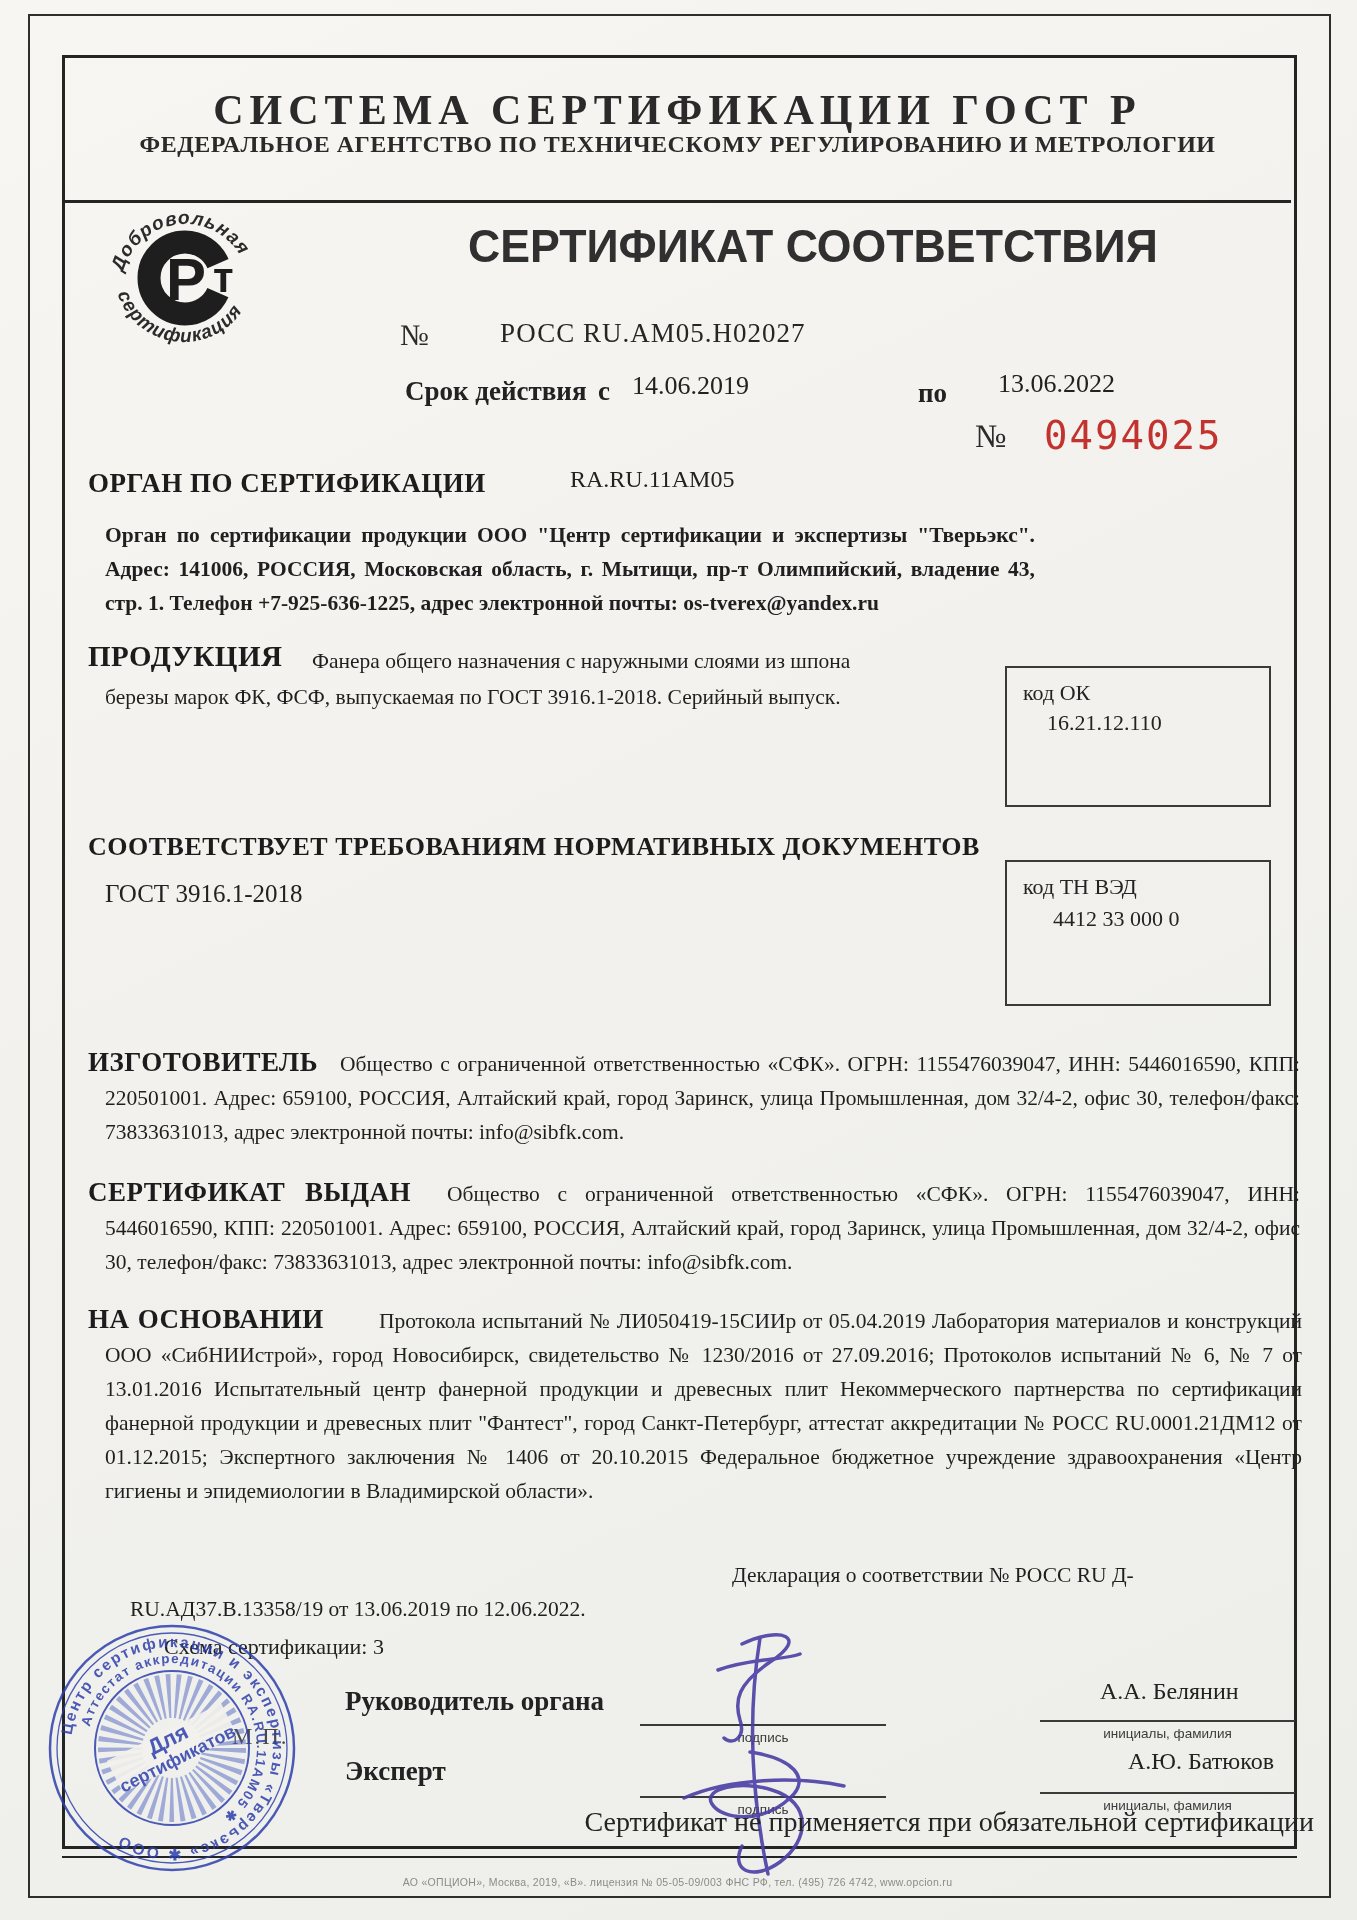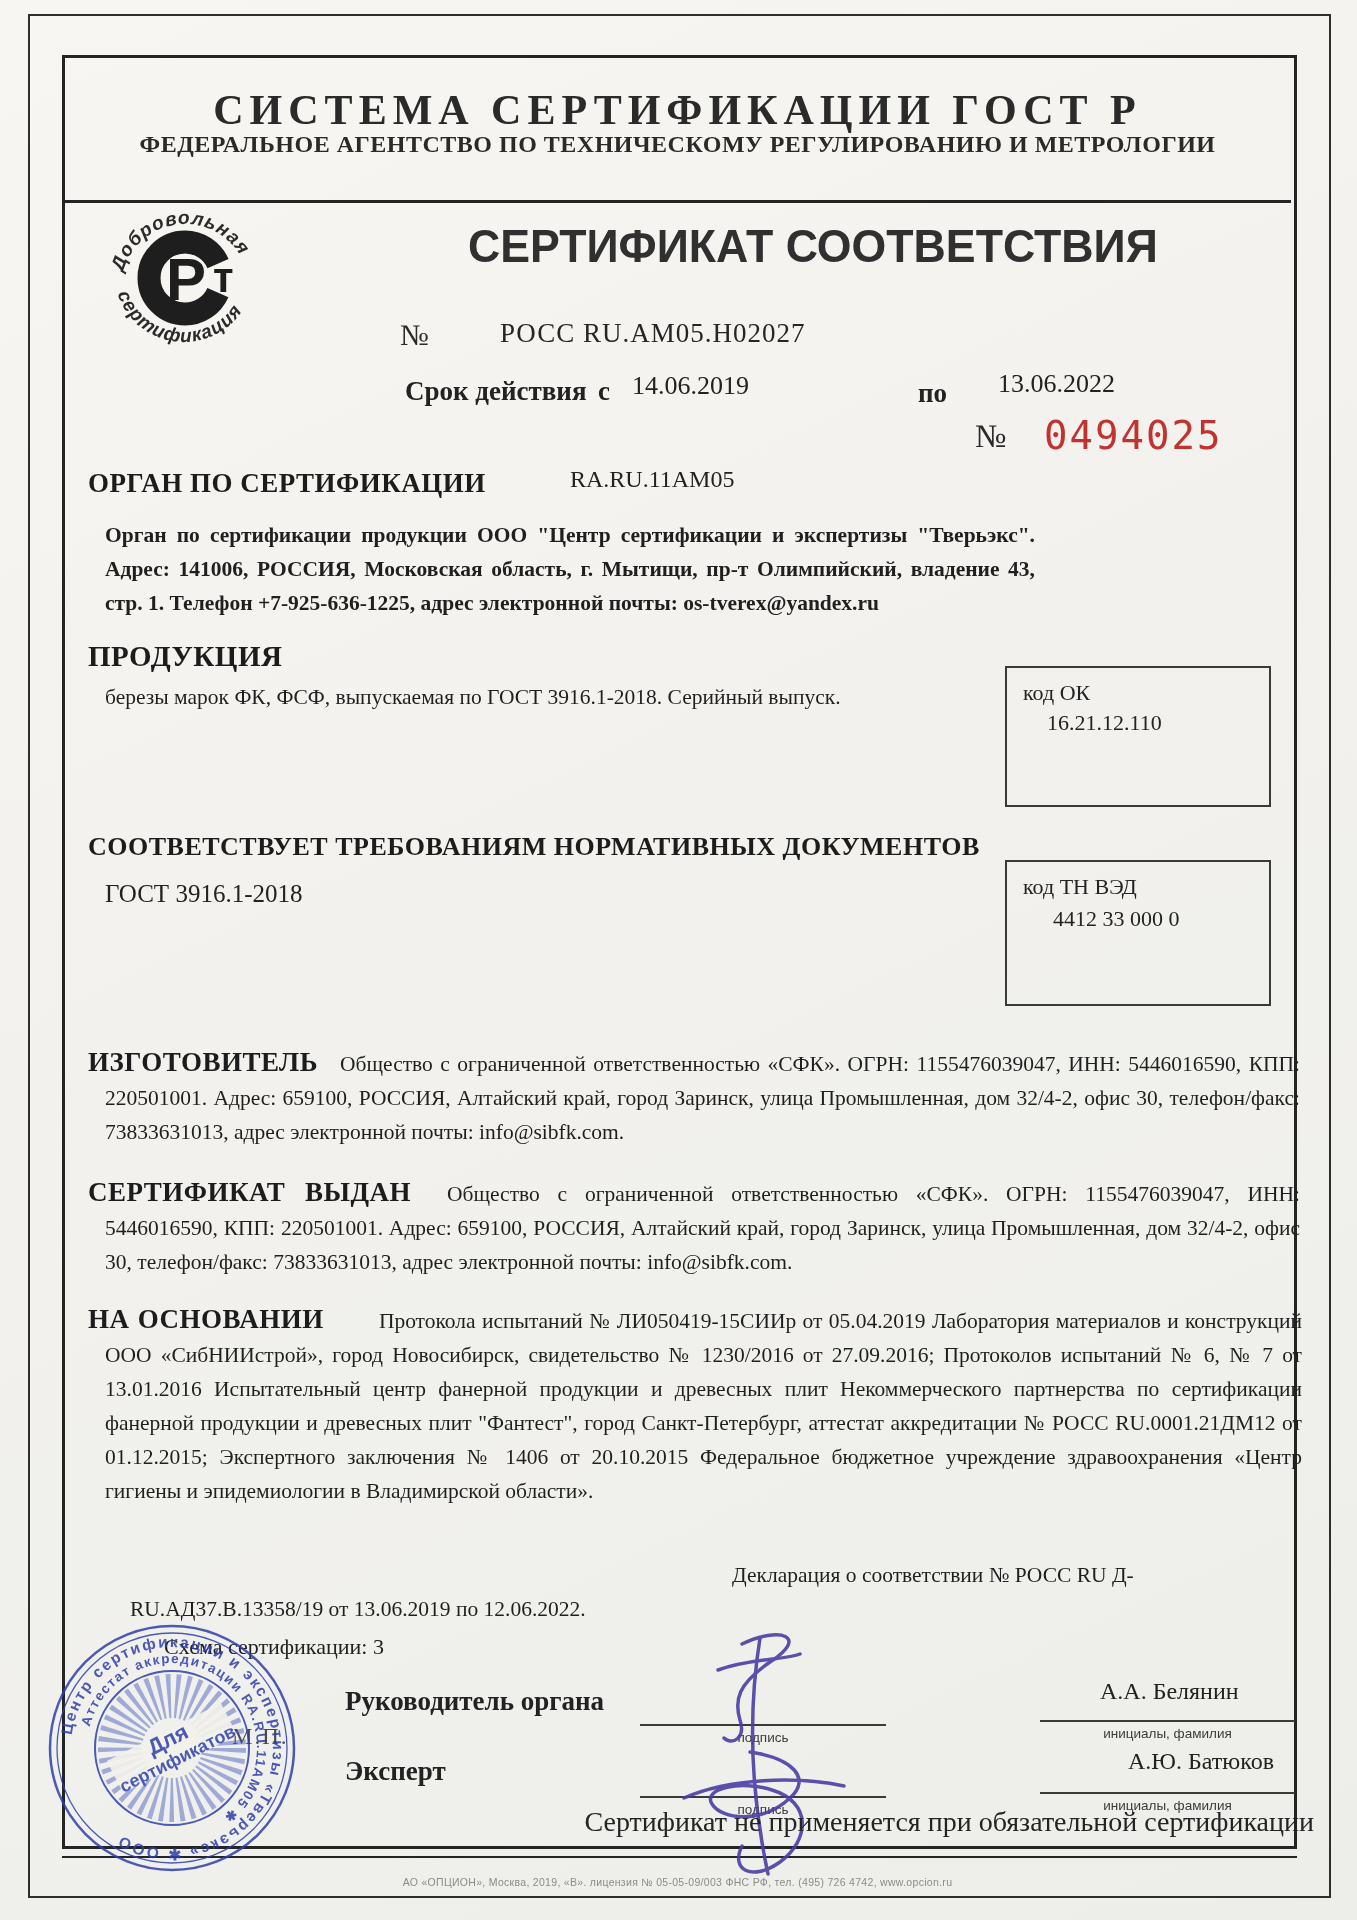--- a/index.html
+++ b/index.html
@@ -73,20 +73,21 @@
   <div class="abs" style="left:998px;top:369px;font-size:26px;">13.06.2022</div>
 
   <div class="abs" style="left:975px;top:418px;font-size:33px;color:#2b2b2b;">№</div>
   <div class="abs red-num" style="left:1044px;top:413px;">0494025</div>
 
   <div class="abs slabel" style="left:88px;top:468px;">ОРГАН ПО СЕРТИФИКАЦИИ</div>
   <div class="abs" style="left:570px;top:466px;font-size:24px;">RA.RU.11АМ05</div>
   <p class="abs body-txt" style="left:105px;top:518px;width:930px;margin:0;text-align:justify;font-weight:bold;">Орган по сертификации продукции ООО "Центр сертификации и экспертизы "Тверьэкс". Адрес: 141006, РОССИЯ, Московская область, г. Мытищи, пр-т Олимпийский, владение 43, стр. 1. Телефон +7-925-636-1225, адрес электронной почты: os-tverex@yandex.ru</p>
 
   <div class="abs slabel" style="left:88px;top:640px;font-size:29px;">ПРОДУКЦИЯ</div>
+  <div class="abs body-txt" style="left:312px;top:644px;">Фанера общего назначения с наружными слоями из шпона</div>
   <div class="abs body-txt" style="left:105px;top:680px;width:830px;">березы марок ФК, ФСФ, выпускаемая по ГОСТ 3916.1-2018. Серийный выпуск.</div>
   <div class="abs code-box" style="left:1005px;top:666px;width:262px;height:137px;">
     <div class="abs code-lbl" style="left:16px;top:12px;">код ОК</div>
     <div class="abs code-lbl" style="left:40px;top:42px;">16.21.12.110</div>
   </div>
 
   <div class="abs slabel" style="left:88px;top:832px;font-size:26px;">СООТВЕТСТВУЕТ ТРЕБОВАНИЯМ НОРМАТИВНЫХ ДОКУМЕНТОВ</div>
   <div class="abs" style="left:105px;top:880px;font-size:25px;">ГОСТ 3916.1-2018</div>
   <div class="abs code-box" style="left:1005px;top:860px;width:262px;height:142px;">
     <div class="abs code-lbl" style="left:16px;top:12px;">код ТН ВЭД</div>

